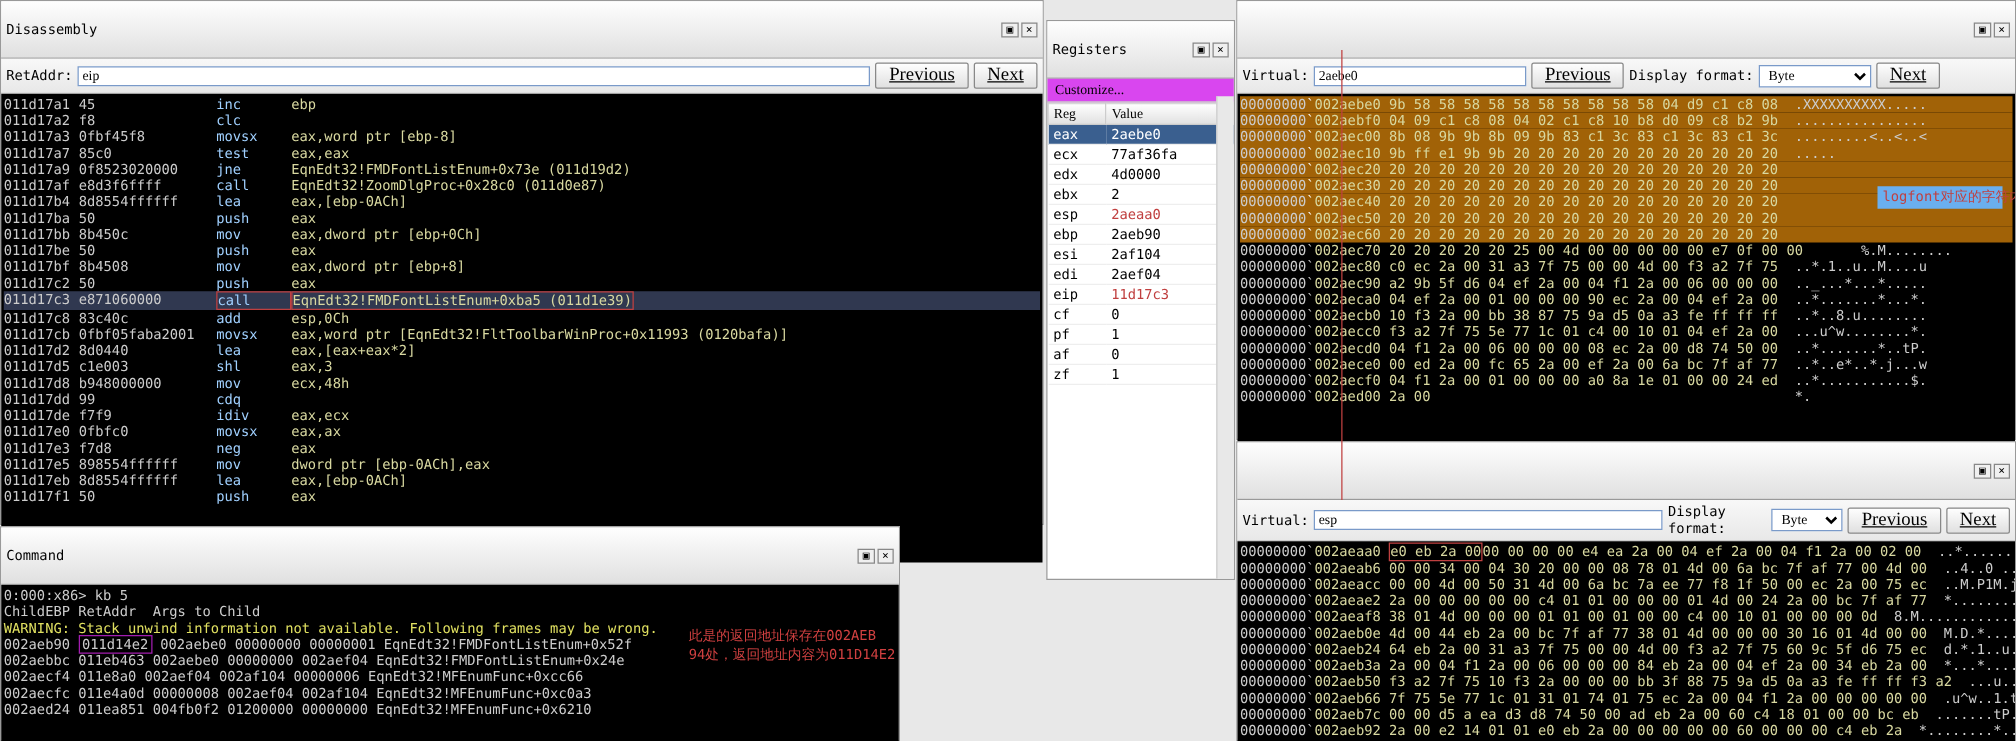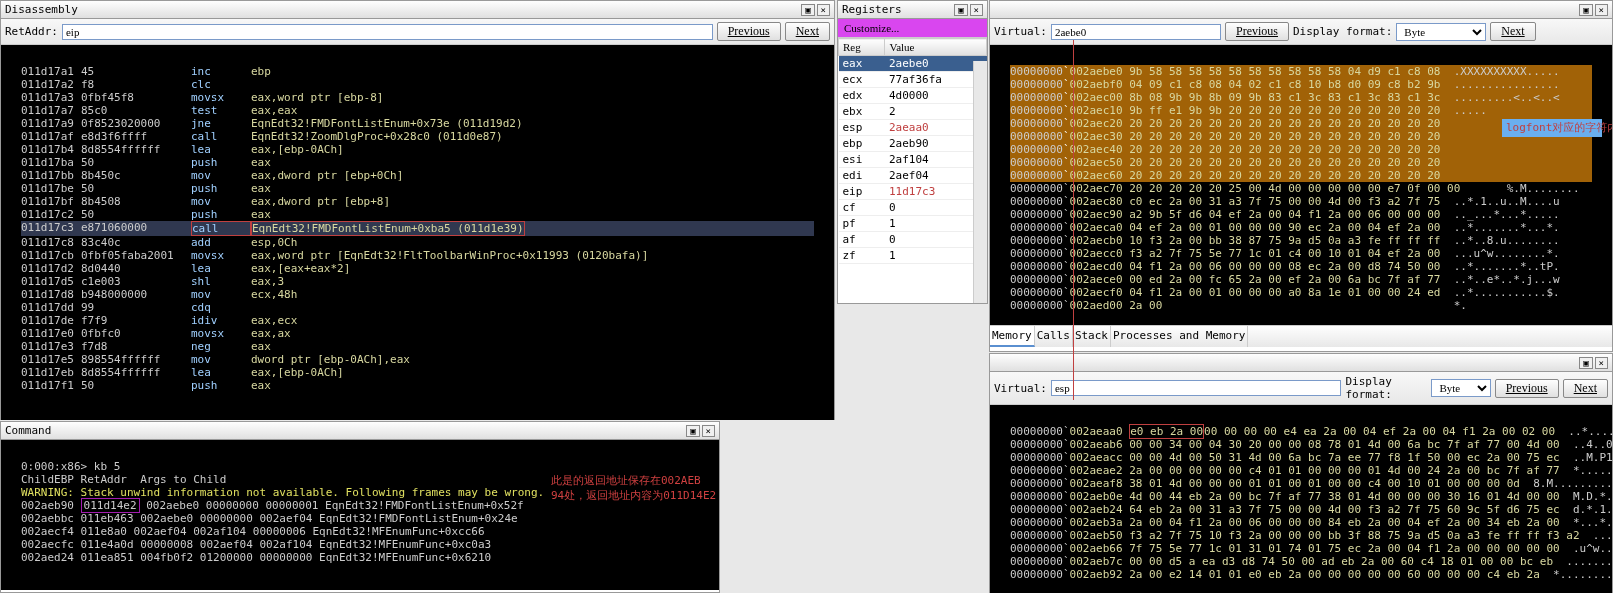--- a/index.html
+++ b/index.html
@@ -1,39 +1,39 @@
 <!DOCTYPE html>
 <html><head>
 <meta charset="utf-8">
 <style>
 *{margin:0;padding:0;box-sizing:border-box;font-family:Consolas,monospace;font-size:11px}
 body{background:#e8e8e8;width:1613px;height:593px;overflow:hidden;position:relative}
 .panel{background:#fff;border:1px solid #999;position:absolute}
-.panel-title{background:linear-gradient(#fefefe,#e0e0e0);border-bottom:1px solid #999;padding:2px 4px;font-family:'Segoe UI',Tahoma;font-size:11px;display:flex;align-items:center;justify-content:space-between}
+.panel-title{background:linear-gradient(#fefefe,#e0e0e0);border-bottom:1px solid #999;padding:16px 4px;font-family:'Segoe UI',Tahoma;font-size:11px;display:flex;align-items:center;justify-content:space-between}
 .panel-icons{display:flex;gap:2px}
 .panel-icons span{border:1px solid #888;padding:0 3px;background:#f0f0f0;cursor:pointer;font-size:9px}
 .toolbar{background:linear-gradient(#f8f8f8,#e8e8e8);border-bottom:1px solid #ccc;padding:3px 4px;display:flex;align-items:center;gap:4px;font-family:'Segoe UI',Tahoma}
 .toolbar label{font-size:11px}
 .toolbar input,.toolbar select{border:1px solid #7a9ac9;padding:1px 3px;font-family:'Segoe UI',Tahoma;font-size:11px;background:#fff}
-.btn{background:linear-gradient(#fefefe,#e0e0e0);border:1px solid #888;padding:1px 10px;font-family:'Segoe UI',Tahoma;font-size:12px;cursor:pointer;border-radius:2px;text-decoration:underline}
-.code-area{background:#000;color:#ccc;font-family:Consolas,monospace;font-size:11px;line-height:13px;padding:20px;overflow:hidden;white-space:pre}
+.btn{background:linear-gradient(#fefefe,#e0e0e0);border:1px solid #888;padding:1px 10px;font-family:'Segoe UI',Tahoma;font-size:15px;cursor:pointer;border-radius:2px;text-decoration:underline}
+.code-area{background:#000;color:#ccc;font-family:Consolas,monospace;font-size:11px;line-height:13px;padding:2px;overflow:hidden;white-space:pre}
 .disasm{left:0;top:0;width:835px;height:420px}
 .disasm .code-area{height:375px}
 .disasm-line{display:flex}
 .da-addr{color:#ccc;width:60px}
 .da-bytes{color:#ccc;width:110px}
 .da-mn{color:#a0d0ff;width:60px}
 .da-ops{color:#d8d8a0}
 .da-hl{border:1px solid #c04040}
 .command{left:0;top:421px;width:720px;height:172px}
 .command .code-area{height:150px}
 .cmd-yellow{color:#e0e060}
 .cmd-red{color:#d04040}
 .cmd-box{border:1px solid #a21caf;padding:0 2px}
-.registers{left:837px;top:0;width:151px;height:304px}
+.registers{left:837px;top:16px;width:151px;height:448px}
 .reg-cust{background:#d946ef;border-bottom:1px solid #ccc;padding:3px 6px;font-family:'Segoe UI',Tahoma}
 .reg-table{width:100%;border-collapse:collapse;font-family:Consolas,monospace;font-size:11px}
 .reg-table th{background:linear-gradient(#fefefe,#e0e0e0);border:1px solid #ccc;padding:2px 4px;text-align:left;font-weight:normal;font-family:'Segoe UI',Tahoma}
 .reg-table td{padding:1px 4px;border-bottom:1px solid #eee}
 .reg-table tr.sel td{background:#3a5f8f;color:#fff}
 .reg-red{color:#c04040}
 .memory1{left:989px;top:0;width:624px;height:352px}
 .memory1 .code-area{height:280px}
 .mem-hl{background:#a16207;color:#fff}
 .mem-addr{color:#ccc}

